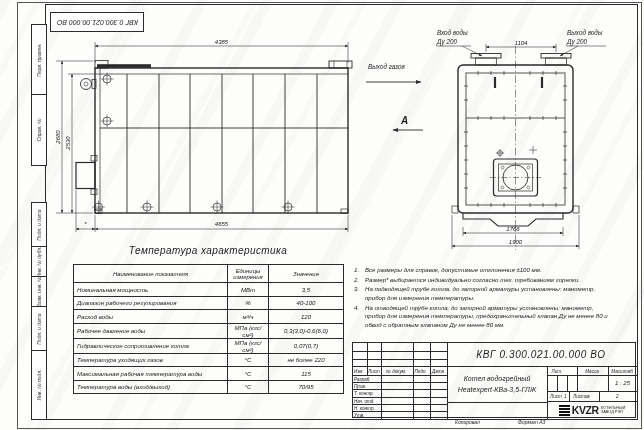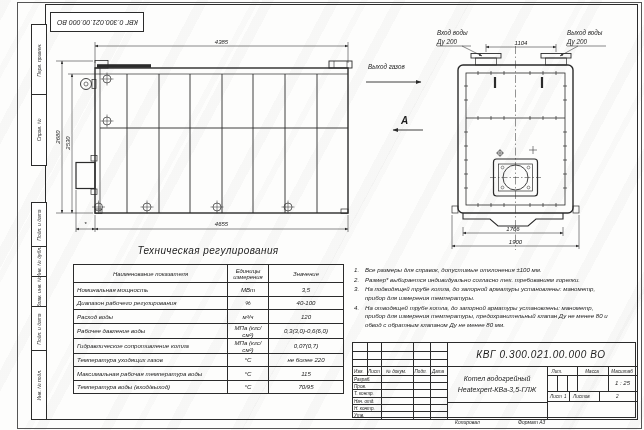--- a/index.html
+++ b/index.html
@@ -205,21 +205,21 @@
     </g>
     <text class="lbl" x="437" y="35">Вход воды</text>
     <text class="lbl" x="437" y="44">Ду 200</text>
     <text class="lbl" x="567" y="35">Выход воды</text>
     <text class="lbl" x="567" y="44">Ду 200</text>
     <text class="dim" x="521" y="44.5" text-anchor="middle">1104</text>
     <text class="dim" x="513" y="230.5" text-anchor="middle">1766</text>
     <text class="dim" x="515.5" y="243.5" text-anchor="middle">1900</text>
   </svg>
 
-  <div class="spec-title">Техническая регулирования</div>
+  <div class="spec-title">Температура характеристика</div>
   <div class="spec">
     <table class="spec-table">
       <colgroup>
           <col style="width:154px">
           <col style="width:41px">
           <col style="width:75px">
         </colgroup>
       <tbody>
           <tr>
         <th>Наименование показателя</th>
@@ -338,17 +338,25 @@
     <span class="tx" style="left:204px;top:25.5px;transform:translateX(-50%);">Лит.</span>
     <span class="tx" style="left:239px;top:25.5px;transform:translateX(-50%);">Масса</span>
     <span class="tx" style="left:269px;top:25.5px;transform:translateX(-50%);">Масштаб</span>
     <div class="tb-scale">1 : 25</div>
 
     <span class="tx" style="left:197px;top:50.5px;">Лист</span>
     <span class="tx" style="left:211px;top:50.5px;">1</span>
     <span class="tx" style="left:220px;top:50.5px;">Листов</span>
     <span class="tx" style="left:263px;top:50.5px;">2</span>
 
+    <div class="tb-logo">
+      <span class="logo-ic"></span>
+      <span class="logo-word">KVZR</span>
+      <span class="logo-cap">
+        <span>КОТЕЛЬНЫЙ</span>
+        <span>ЗАВОД РЭП</span>
+      </span>
+    </div>
   </div>
 
   <div class="bottom-lbl" style="left:455px;">Копировал</div>
   <div class="bottom-lbl" style="left:518px;">Формат А3</div>
 </div>
 
 </body></html>

